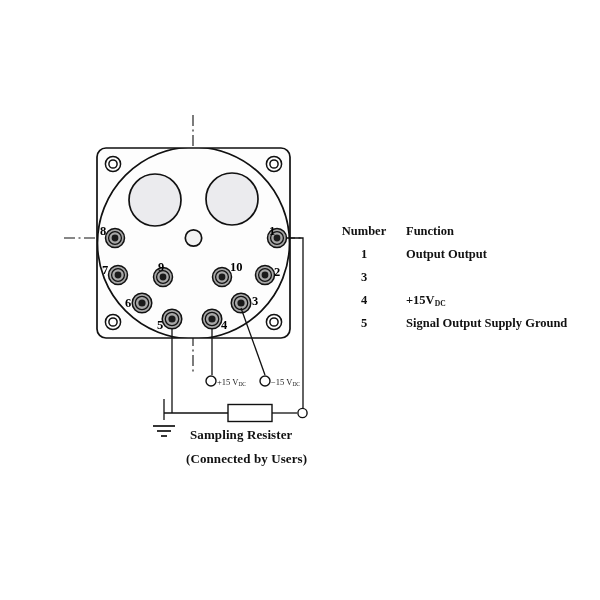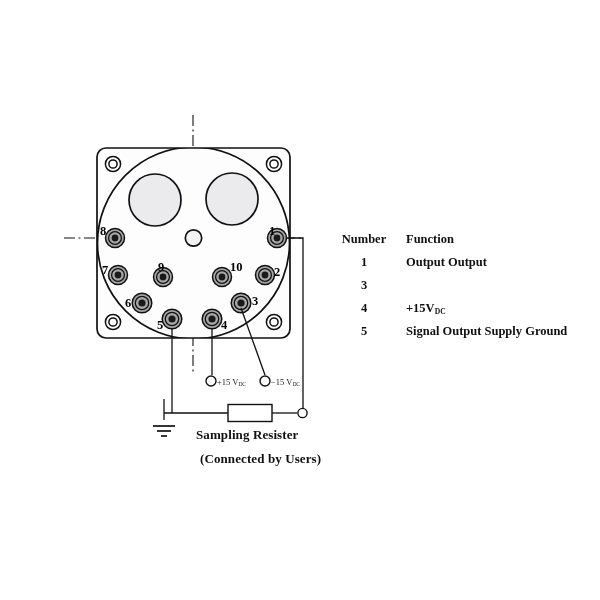--- a/index.html
+++ b/index.html
@@ -54,21 +54,21 @@
     letter-spacing: -0.1px;
   }
   .caption {
     font-size: 13px;
     font-weight: bold;
     letter-spacing: 0.1px;
   }
   .tbl {
     position: absolute;
     left: 322px;
-    top: 232px;
+    top: 224px;
     width: 272px;
   }
   .tbl-row {
     display: flex;
     align-items: baseline;
     height: 23px;
   }
   .tbl-num {
     width: 84px;
     text-align: center;
@@ -229,22 +229,22 @@
       <div class="txt pinlabel" style="left: 100px; top: 225px;">8</div>
       <div class="txt pinlabel" style="left: 158px; top: 261px;">9</div>
       <div class="txt pinlabel" style="left: 230px; top: 261px;">10</div>
     </div>
 
   <div id="supply-labels">
       <div class="txt supply-label" style="left: 217px; top: 378px;">+15 V<sub>DC</sub></div>
       <div class="txt supply-label" style="left: 271px; top: 378px;">−15 V<sub>DC</sub></div>
     </div>
 
-  <div class="txt caption" style="left:196px; top:428px;">Sampling Resister</div>
-  <div class="txt caption" style="left:200px; top:452px;">(Connected by Users)</div>
+  <div class="txt caption" style="left:190px; top:428px;">Sampling Resister</div>
+  <div class="txt caption" style="left:186px; top:452px;">(Connected by Users)</div>
 
   <div class="tbl">
     <div class="tbl-row tbl-head">
       <div class="tbl-num">Number</div>
       <div class="tbl-fn">Function</div>
     </div>
     <div id="table-body">
         <div class="tbl-row">
           <div class="tbl-num">1</div>
           <div class="tbl-fn">Output Output</div>

